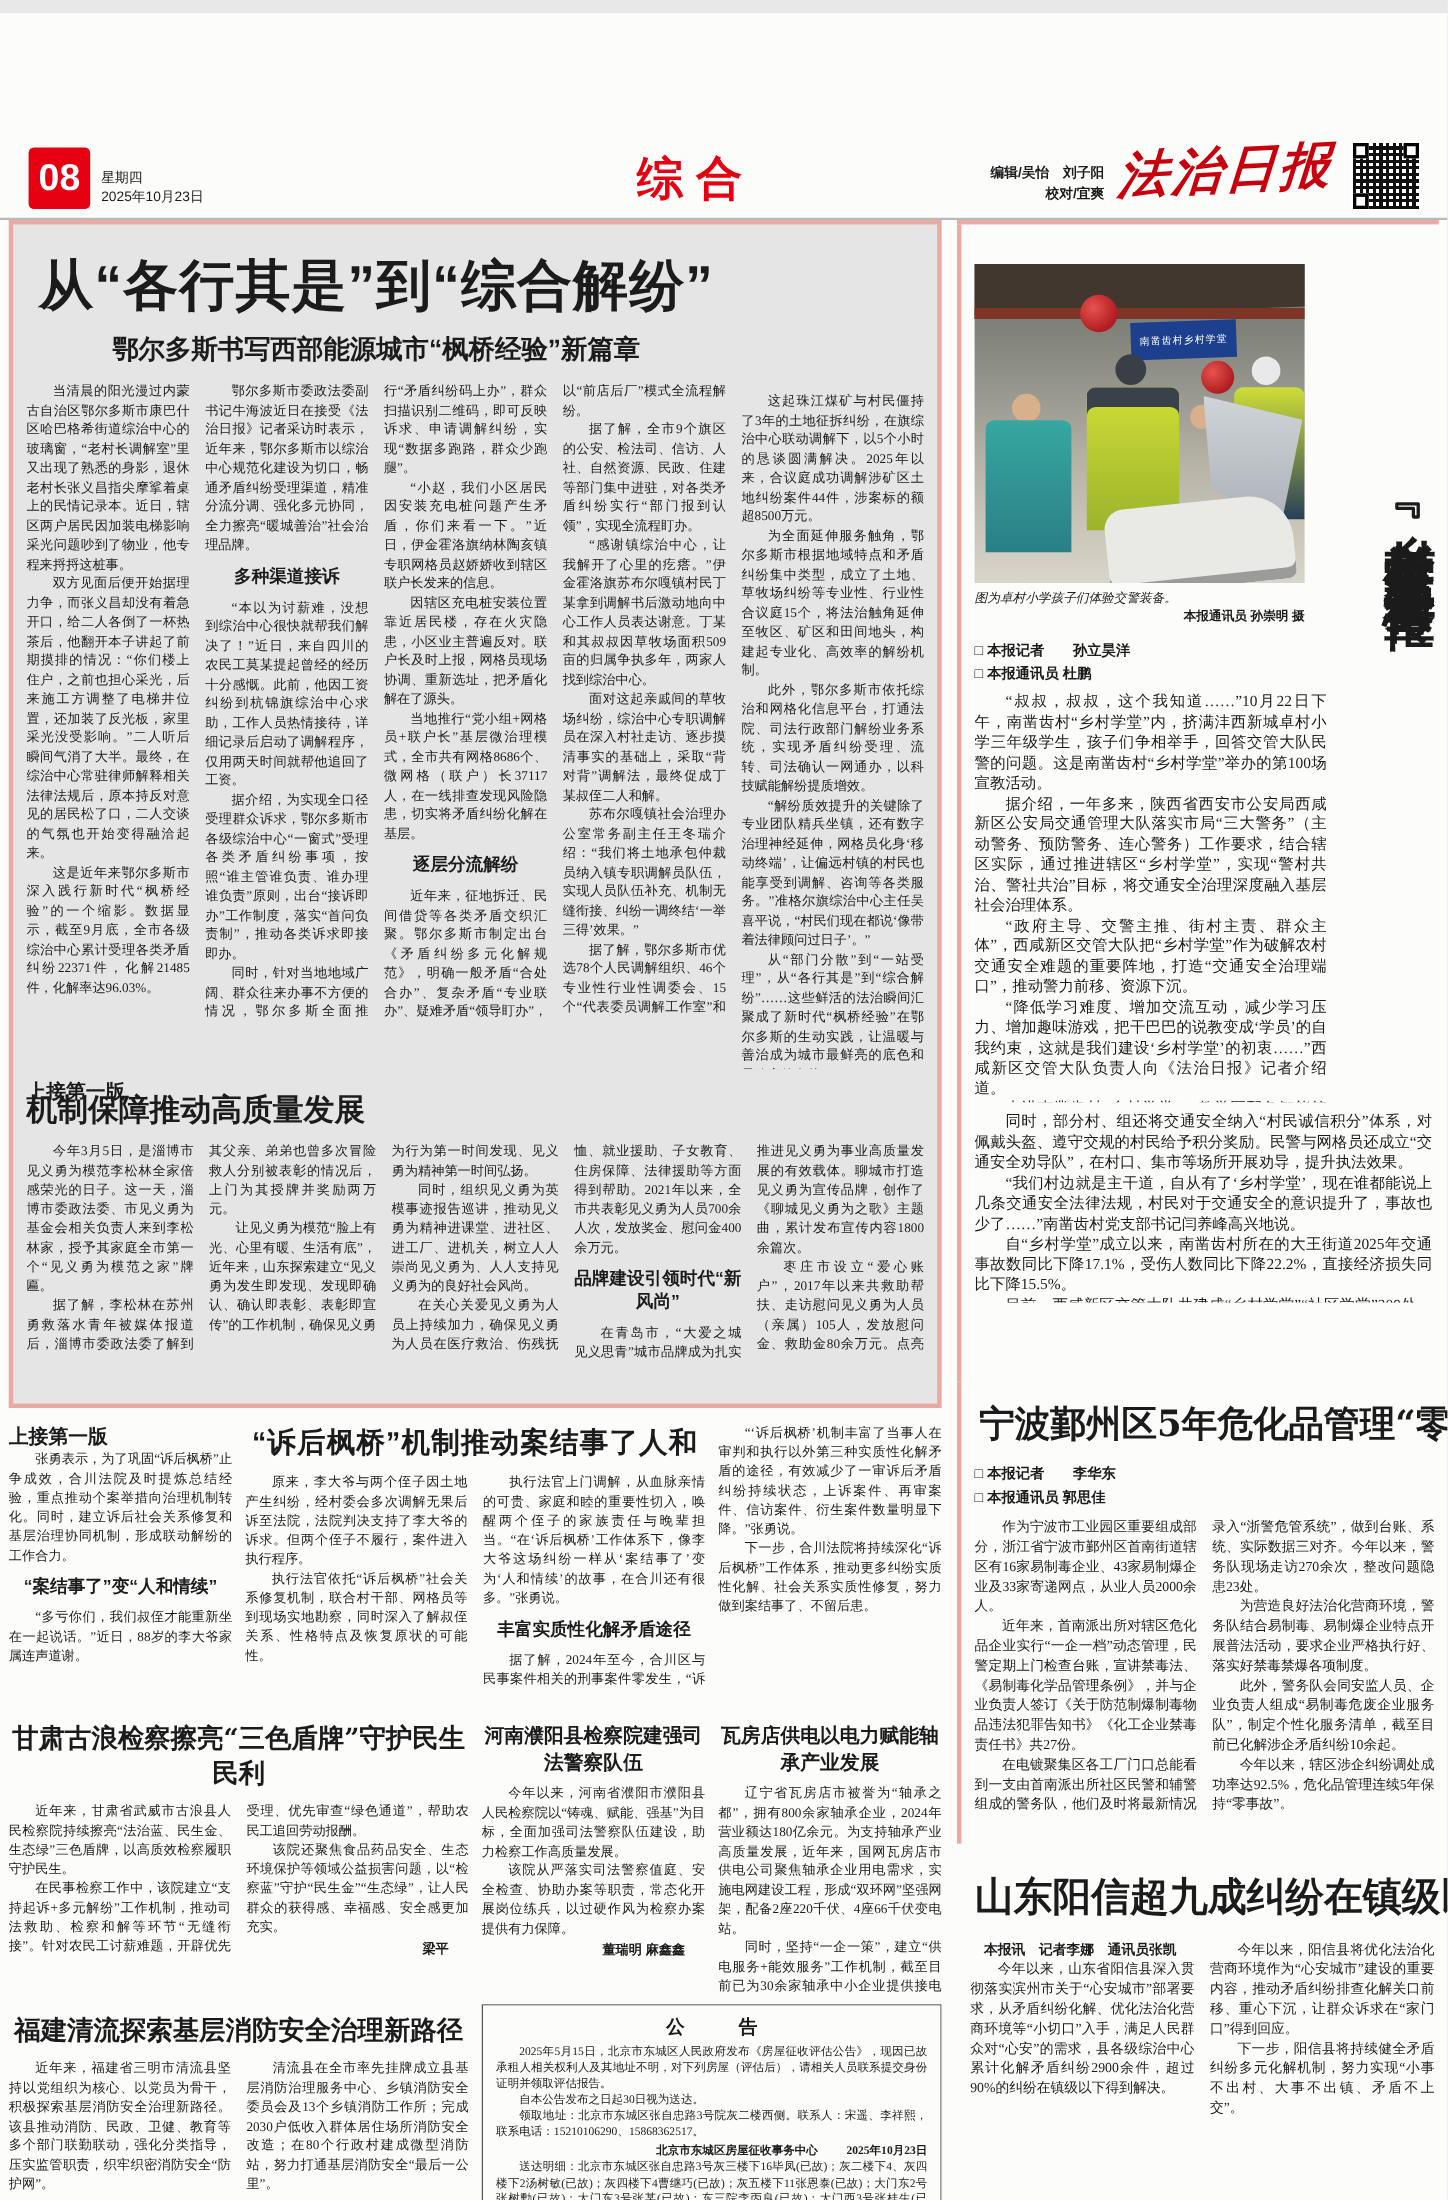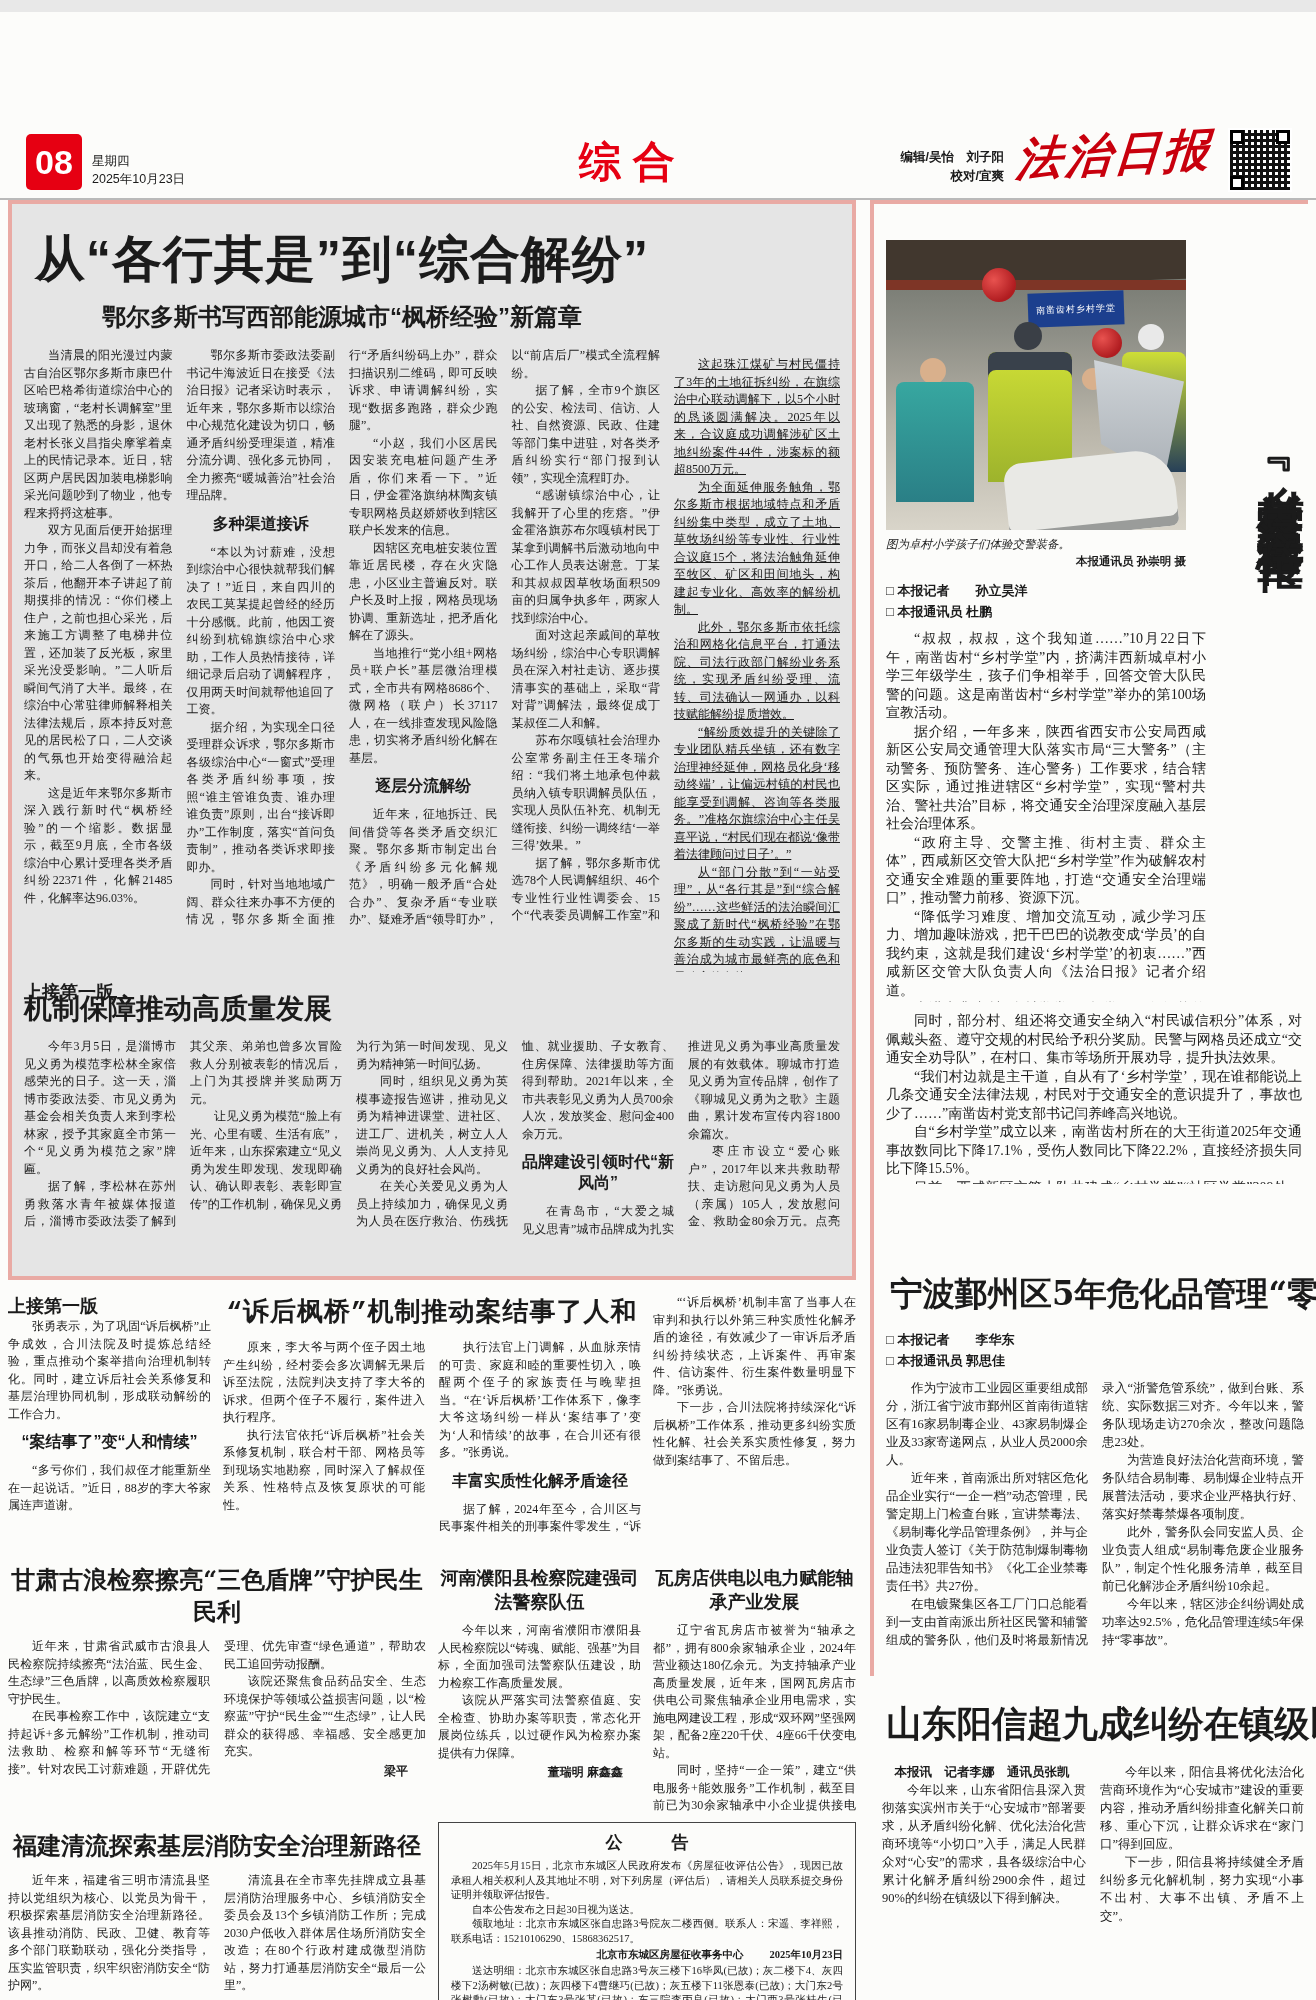--- a/index.html
+++ b/index.html
@@ -37,31 +37,31 @@
   .lead-sub{font-family:"Liberation Sans",sans-serif;font-size:24px;font-weight:700;text-align:center;margin:0 0 14px;}
   .byline{font-size:13px;font-weight:700;margin:4px 0 10px;font-family:"Liberation Sans",sans-serif;}
   .cols{column-gap:14px;}
   .cols-4{column-count:4;height:586px;overflow:hidden;}
   .cols-5{column-count:5;height:206px;overflow:hidden;}
   .cols-2{column-count:2;overflow:hidden;}
   .para{font-size:12px;line-height:17.5px;text-align:justify;text-indent:2em;margin:0;}
   .subhead{font-family:"Liberation Sans",sans-serif;font-size:16px;font-weight:700;text-align:center;margin:9px 0;}
   .author{text-align:right;text-indent:0;font-family:"Liberation Sans",sans-serif;font-weight:700;padding-right:1.5em;margin-top:2px;}
   .bold-line{font-weight:700;text-indent:1em;}
-  .lead-side{width:166px;flex:none;padding-top:146px;box-sizing:border-box;overflow:hidden;text-decoration:underline;}
+  .lead-side{width:166px;flex:none;padding-top:146px;box-sizing:border-box;overflow:hidden;}
   .cont-sec{margin-top:8px;}
   .cont-label{font-family:"Liberation Sans",sans-serif;font-size:18px;font-weight:700;}
   .cont-title{font-family:"Liberation Sans",sans-serif;font-size:28px;font-weight:900;text-align:left;margin:-14px 0 10px;}
   
   .bl{margin-top:14px;}
   .row{display:flex;gap:12px;}
   .rowA{height:250px;overflow:hidden;}
   .w1{width:203px;flex:none;}
   .w2{width:418px;flex:none;}
-  .serif-head{font-family:Liberation Mono, monospace;font-size:26px;font-weight:700;
+  .serif-head{font-family:Liberation Sans, sans-serif;font-size:26px;font-weight:700;
               text-align:center;margin:0 0 10px;letter-spacing:1px;}
   .sm-head{font-family:"DejaVu Serif",serif;font-size:24px;font-weight:700;text-align:center;margin:8px 0 10px;}
   .xs-head{font-family:"DejaVu Serif",serif;font-size:18px;font-weight:700;text-align:center;margin:10px 0 8px;}
   .rowA .cols-2{height:200px;}
   .rowB{height:256px;margin-top:12px;overflow:hidden;}
   .rowB .cols-2{height:196px;}
   .clip{overflow:hidden;}
   .hcol{height:200px;overflow:hidden;}
   .rowC{height:200px;margin-top:10px;overflow:hidden;}
   .rowC .cols-2{height:140px;}

